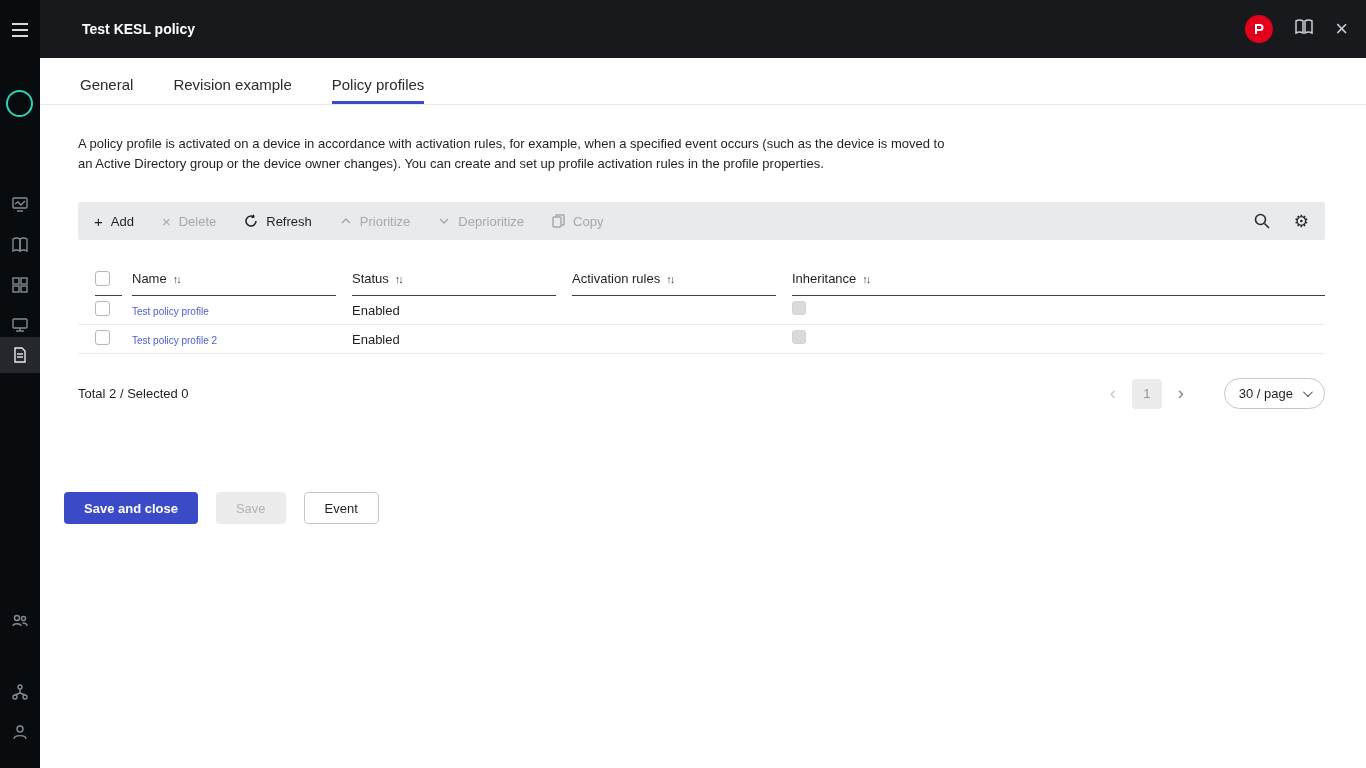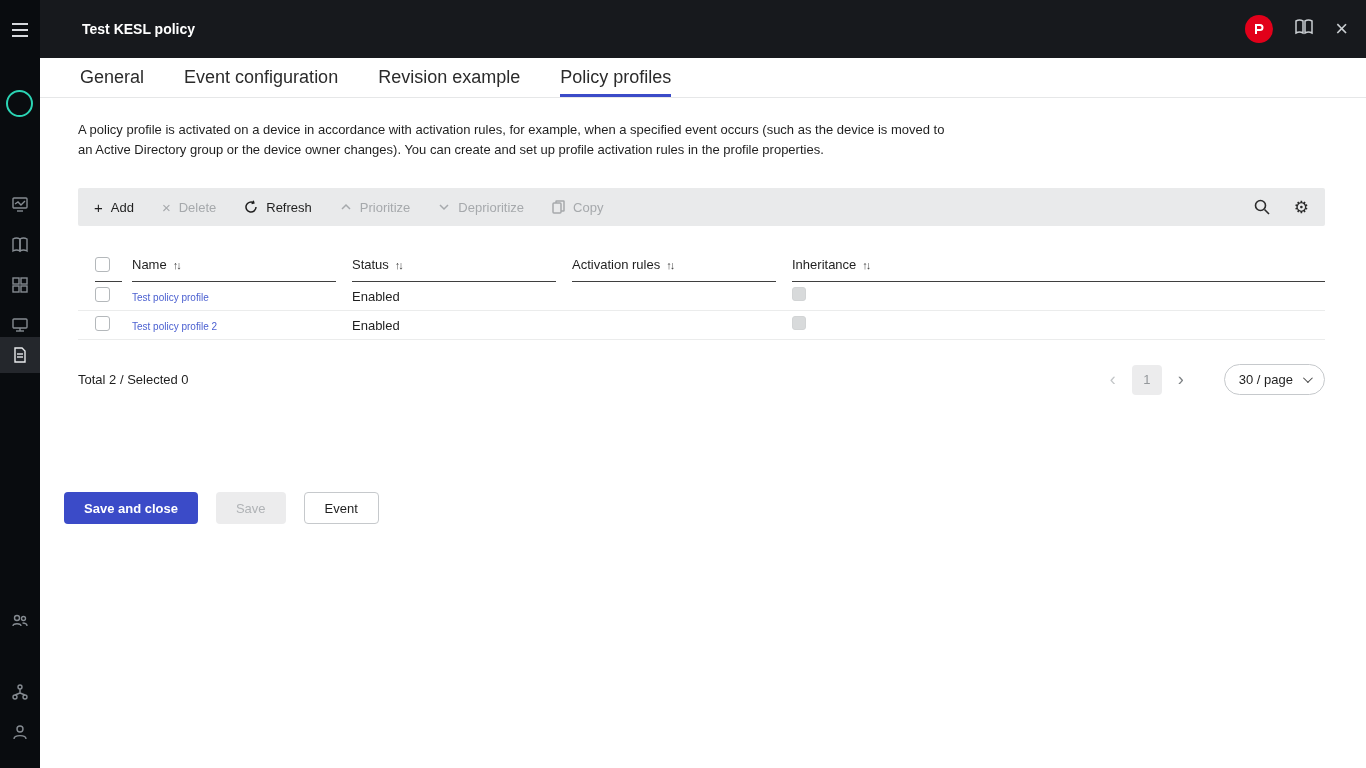--- a/index.html
+++ b/index.html
@@ -10,34 +10,34 @@
   .sidebar { position:relative; width:40px; height:768px; background:#090c0f; flex:0 0 40px; }
   .sb-item { position:absolute; left:0; width:40px; height:36px; display:flex; align-items:center; justify-content:center; cursor:pointer; }
   .sb-item svg { stroke:#858b91; fill:none; stroke-width:1.4; }
   .sb-item.active { background:#24272c; }
   .sb-item.active svg { stroke:#e8eaec; }
   .hamburger { display:flex; flex-direction:column; gap:4px; }
   .hamburger span { display:block; width:16px; height:2px; background:#d7dadd; }
   .ring { position:absolute; top:90px; left:6px; width:27px; height:27px; border:2.5px solid #2bd4b4; border-radius:50%; }
 
   
-  .main { flex:1; display:flex; flex-direction:column; height:548px; background:#fff; }
+  .main { flex:1; display:flex; flex-direction:column; height:548px; background:#fff;gap:7px; }
 
   
   .hdr { height:58px; background:#17191d; display:flex; align-items:center; padding:0 18px 0 42px; flex:0 0 58px; }
   .hdr-title { color:#fff; font-size:14px; font-weight:600; }
   .hdr-right { margin-left:auto; display:flex; align-items:center; gap:22px; }
   .badge { width:28px; height:28px; border-radius:50%; background:#e2001a; display:flex; align-items:center; justify-content:center; cursor:pointer; }
   .badge svg { stroke:#fff; fill:none; stroke-width:2; }
   .book-ic svg { stroke:#c9cdd1; fill:none; stroke-width:1.5; }
   .close-ic { color:#c9cdd1; font-size:22px; line-height:1; cursor:pointer; }
 
   
   .tabs { height:40px; background:#fff; border-bottom:1px solid #e6e7e8; display:flex; align-items:stretch; padding-left:40px; gap:40px; flex:0 0 40px; }
-  .tab { display:flex; align-items:center; font-size:18px; color:#2b2b2b; cursor:pointer; border-bottom:3px solid transparent; padding-top:2px; }
+  .tab { display:flex; align-items:center; font-size:15px; color:#2b2b2b; cursor:pointer; border-bottom:3px solid transparent; padding-top:2px; }
   .tab.active { border-bottom-color:#3b4bc8; }
 
   
   .content { flex:1; padding:22px 41px 0 38px; position:relative; }
   .desc { font-size:13px; color:#1f1f1f; line-height:20px; max-width:875px; }
 
   
   .toolbar { margin-top:28px; height:38px; background:#e9eaeb; display:flex; align-items:center; padding:0 16px; gap:28px; border-radius:2px; }
   .tb-btn { display:flex; align-items:center; gap:8px; font-size:13px; background:none; border:none; color:#1f1f1f; font-family:"Liberation Sans", sans-serif; cursor:pointer; }
   .tb-btn .gl { font-size:15px; line-height:1; }
@@ -180,23 +180,20 @@
         </div>
         <div class="close-ic">×</div>
       </div>
     </header>
 
     <nav class="tabs">
       <div class="tab">
           <span>General</span>
         </div>
       <div class="tab">
-          <span>Event configuration</span>
-        </div>
-      <div class="tab">
           <span>Revision example</span>
         </div>
       <div class="tab active">
           <span>Policy profiles</span>
         </div>
     </nav>
 
     <div class="content">
 
       <p class="desc">A policy profile is activated on a device in accordance with activation rules, for example, when a specified event occurs (such as the device is moved to an Active Directory group or the device owner changes). You can create and set up profile activation rules in the profile properties.</p>

